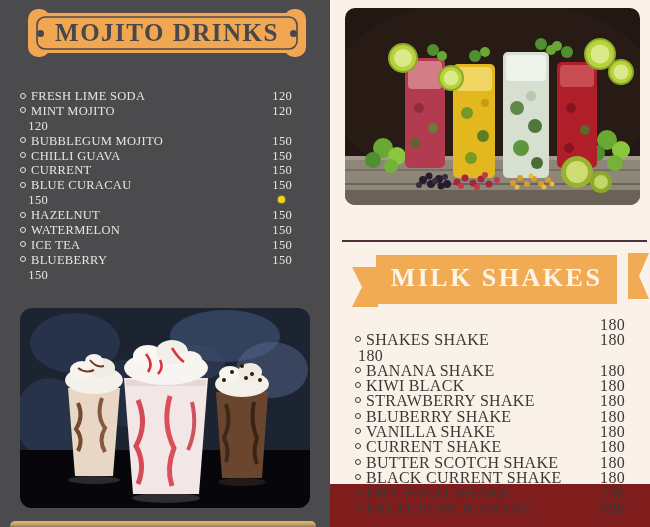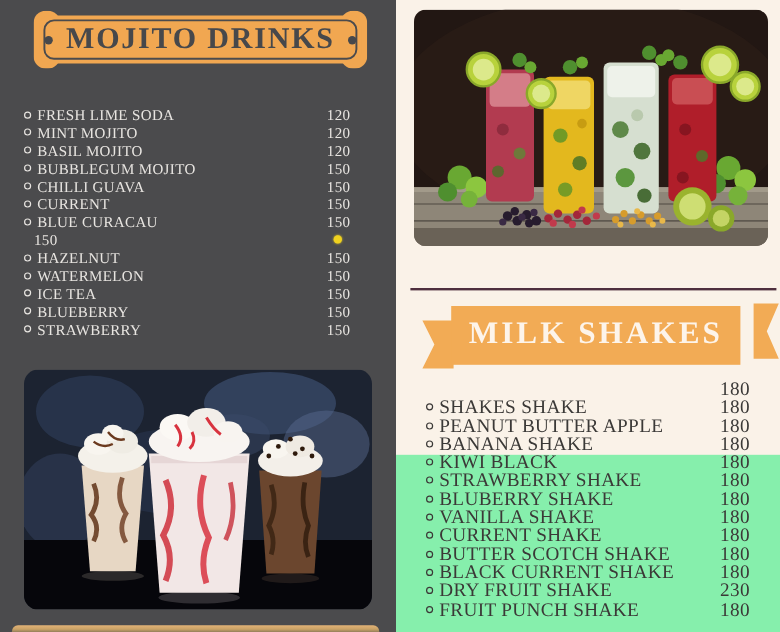--- a/index.html
+++ b/index.html
@@ -1,17 +1,17 @@
 <!DOCTYPE html>
 <html><head>
 <meta charset="utf-8">
 <style>
   html,body{margin:0;padding:0;}
   #page{position:relative;width:650px;height:527px;overflow:hidden;
-        font-family:"Liberation Serif","DejaVu Serif",serif;background:#86efac;}
+        font-family:"Liberation Serif","DejaVu Serif",serif;background:#7f1d1d;}
 
   
   #left-panel{position:absolute;left:0;top:0;width:330px;height:527px;background:#4b4b4d;}
 
   .plaque-svg{position:absolute;left:28px;top:9px;width:278px;height:48px;}
   .plaque-text{position:absolute;left:28px;top:9px;width:278px;height:48px;
     display:flex;align-items:center;justify-content:center;gap:11px;
     font-weight:bold;font-size:25px;letter-spacing:1.5px;color:#47484b;white-space:nowrap;}
   .plaque-dot{width:7px;height:7px;border-radius:50%;background:#47484b;flex:0 0 auto;}
 
@@ -33,21 +33,21 @@
 
   .photo{position:absolute;overflow:hidden;}
   #milkshakes-photo{left:20px;top:308px;width:290px;height:200px;border-radius:12px;}
   #mojito-photo{left:15px;top:8px;width:295px;height:197px;border-radius:10px;}
 
   #bottom-plaque-edge{position:absolute;left:10px;top:521px;width:306px;height:6px;
       border-radius:5px 5px 0 0;
       background:linear-gradient(180deg,#e2b377 0%,#caa266 55%,#8b7a58 100%);}
 
   
-  #right-panel{position:absolute;left:330px;top:0;width:320px;height:379px;background:#faf2e8;}
+  #right-panel{position:absolute;left:330px;top:0;width:320px;height:484px;background:#faf2e8;}
 
   #divider-line{position:absolute;left:12px;top:240px;width:305px;height:2px;background:#4e2f3e;}
 
   #banner-svg{position:absolute;left:20px;top:252px;width:300px;height:56px;}
   #banner-text{position:absolute;left:46px;top:255px;width:241px;height:46px;
     display:flex;align-items:center;justify-content:center;
     font-weight:bold;font-size:26px;letter-spacing:2.5px;color:#fdf4ea;white-space:nowrap;}
 </style>
 </head>
 <body>
@@ -77,24 +77,20 @@
           <span class="price">120</span>
         </div>
       <div class="row row-l">
           <span class="item-label">
             <i class="bullet"></i>
             <span>MINT MOJITO</span>
           </span>
           <span class="price">120</span>
         </div>
       <div class="row row-l">
-          <span class="item-label">
-            <i class="bullet"></i>
-            <span>BASIL MOJITO</span>
-          </span>
           <span class="price">120</span>
         </div>
       <div class="row row-l">
           <span class="item-label">
             <i class="bullet"></i>
             <span>BUBBLEGUM MOJITO</span>
           </span>
           <span class="price">150</span>
         </div>
       <div class="row row-l">
@@ -143,24 +139,20 @@
           <span class="price">150</span>
         </div>
       <div class="row row-l">
           <span class="item-label">
             <i class="bullet"></i>
             <span>BLUEBERRY</span>
           </span>
           <span class="price">150</span>
         </div>
       <div class="row row-l">
-          <span class="item-label">
-            <i class="bullet"></i>
-            <span>STRAWBERRY</span>
-          </span>
           <span class="price">150</span>
         </div>
     </div>
 
     <div id="cursor-dot"></div>
 
     <div class="photo" id="milkshakes-photo">
       <svg width="290" height="200" viewBox="0 0 290 200">
         <rect width="290" height="200" fill="#1c2331"></rect>
         <ellipse cx="55" cy="35" rx="45" ry="30" fill="#2c3a55" opacity=".7"></ellipse>
@@ -344,24 +336,20 @@
           <span class="price">180</span>
         </div>
       <div class="row row-r">
           <span class="item-label">
             <i class="bullet"></i>
             <span>SHAKES SHAKE</span>
           </span>
           <span class="price">180</span>
         </div>
       <div class="row row-r">
-          <span class="item-label">
-            <i class="bullet"></i>
-            <span>PEANUT BUTTER APPLE</span>
-          </span>
           <span class="price">180</span>
         </div>
       <div class="row row-r">
           <span class="item-label">
             <i class="bullet"></i>
             <span>BANANA SHAKE</span>
           </span>
           <span class="price">180</span>
         </div>
       <div class="row row-r">

